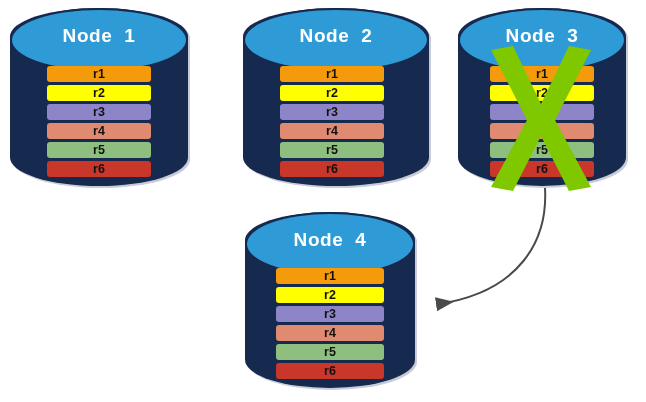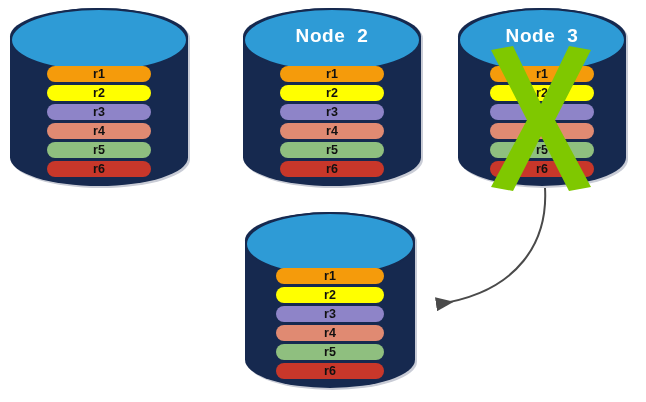--- a/index.html
+++ b/index.html
@@ -76,21 +76,21 @@
 
   
   .rows {
     position: absolute;
     display: flex;
     flex-direction: column;
     gap: 3px;
   }
   .row-bar {
     height: 16px;
-    border-radius: 8px;
+    border-radius: 3px;
     display: flex;
     align-items: center;
     justify-content: center;
     font-size: 12.5px;
     font-weight: bold;
     color: #111111;
     line-height: 1;
   }
 
   
@@ -113,31 +113,32 @@
 <body>
 
 <div id="canvas">
 
   <div class="node" style="left:10px; top:8px; width:178px; height:178px;">
     <div class="node-body">
       <div class="cyl-shadow"></div>
       <div class="cyl-skirt"></div>
       <div class="cyl-top"></div>
     </div>
+    <div class="node-title">Node  1</div>
     <div class="rows" style="left:37px; top:58px; width:104px;">
       <div class="row-bar" style="background:#f59b0b;">r1</div>
       <div class="row-bar" style="background:#ffff00;">r2</div>
       <div class="row-bar" style="background:#8e84c8;">r3</div>
       <div class="row-bar" style="background:#e08a72;">r4</div>
       <div class="row-bar" style="background:#8fbf7f;">r5</div>
       <div class="row-bar" style="background:#c8372a;">r6</div>
     </div>
   </div>
 
-  <div class="node" style="left:243px; top:8px; width:178px; height:178px;">
+  <div class="node" style="left:243px; top:8px; width:178px; height:178px;padding-left:8px;">
     <div class="node-body">
       <div class="cyl-shadow"></div>
       <div class="cyl-skirt"></div>
       <div class="cyl-top"></div>
     </div>
     <div class="node-title">Node  2</div>
     <div class="rows" style="left:37px; top:58px; width:104px;">
       <div class="row-bar" style="background:#f59b0b;">r1</div>
       <div class="row-bar" style="background:#ffff00;">r2</div>
       <div class="row-bar" style="background:#8e84c8;">r3</div>
@@ -167,20 +168,21 @@
       <polygon points="0,4 22,0 50,58 78,0 100,4 64,74 100,141 78,145 50,90 22,145 0,141 36,74" fill="#7fc800"></polygon>
     </svg>
   </div>
 
   <div class="node" style="left:245px; top:212px; width:170px; height:176px;">
     <div class="node-body">
       <div class="cyl-shadow"></div>
       <div class="cyl-skirt"></div>
       <div class="cyl-top"></div>
     </div>
+    <div class="node-title">Node  4</div>
     <div class="rows" style="left:31px; top:56px; width:108px;">
       <div class="row-bar" style="background:#f59b0b;">r1</div>
       <div class="row-bar" style="background:#ffff00;">r2</div>
       <div class="row-bar" style="background:#8e84c8;">r3</div>
       <div class="row-bar" style="background:#e08a72;">r4</div>
       <div class="row-bar" style="background:#8fbf7f;">r5</div>
       <div class="row-bar" style="background:#c8372a;">r6</div>
     </div>
   </div>
 

